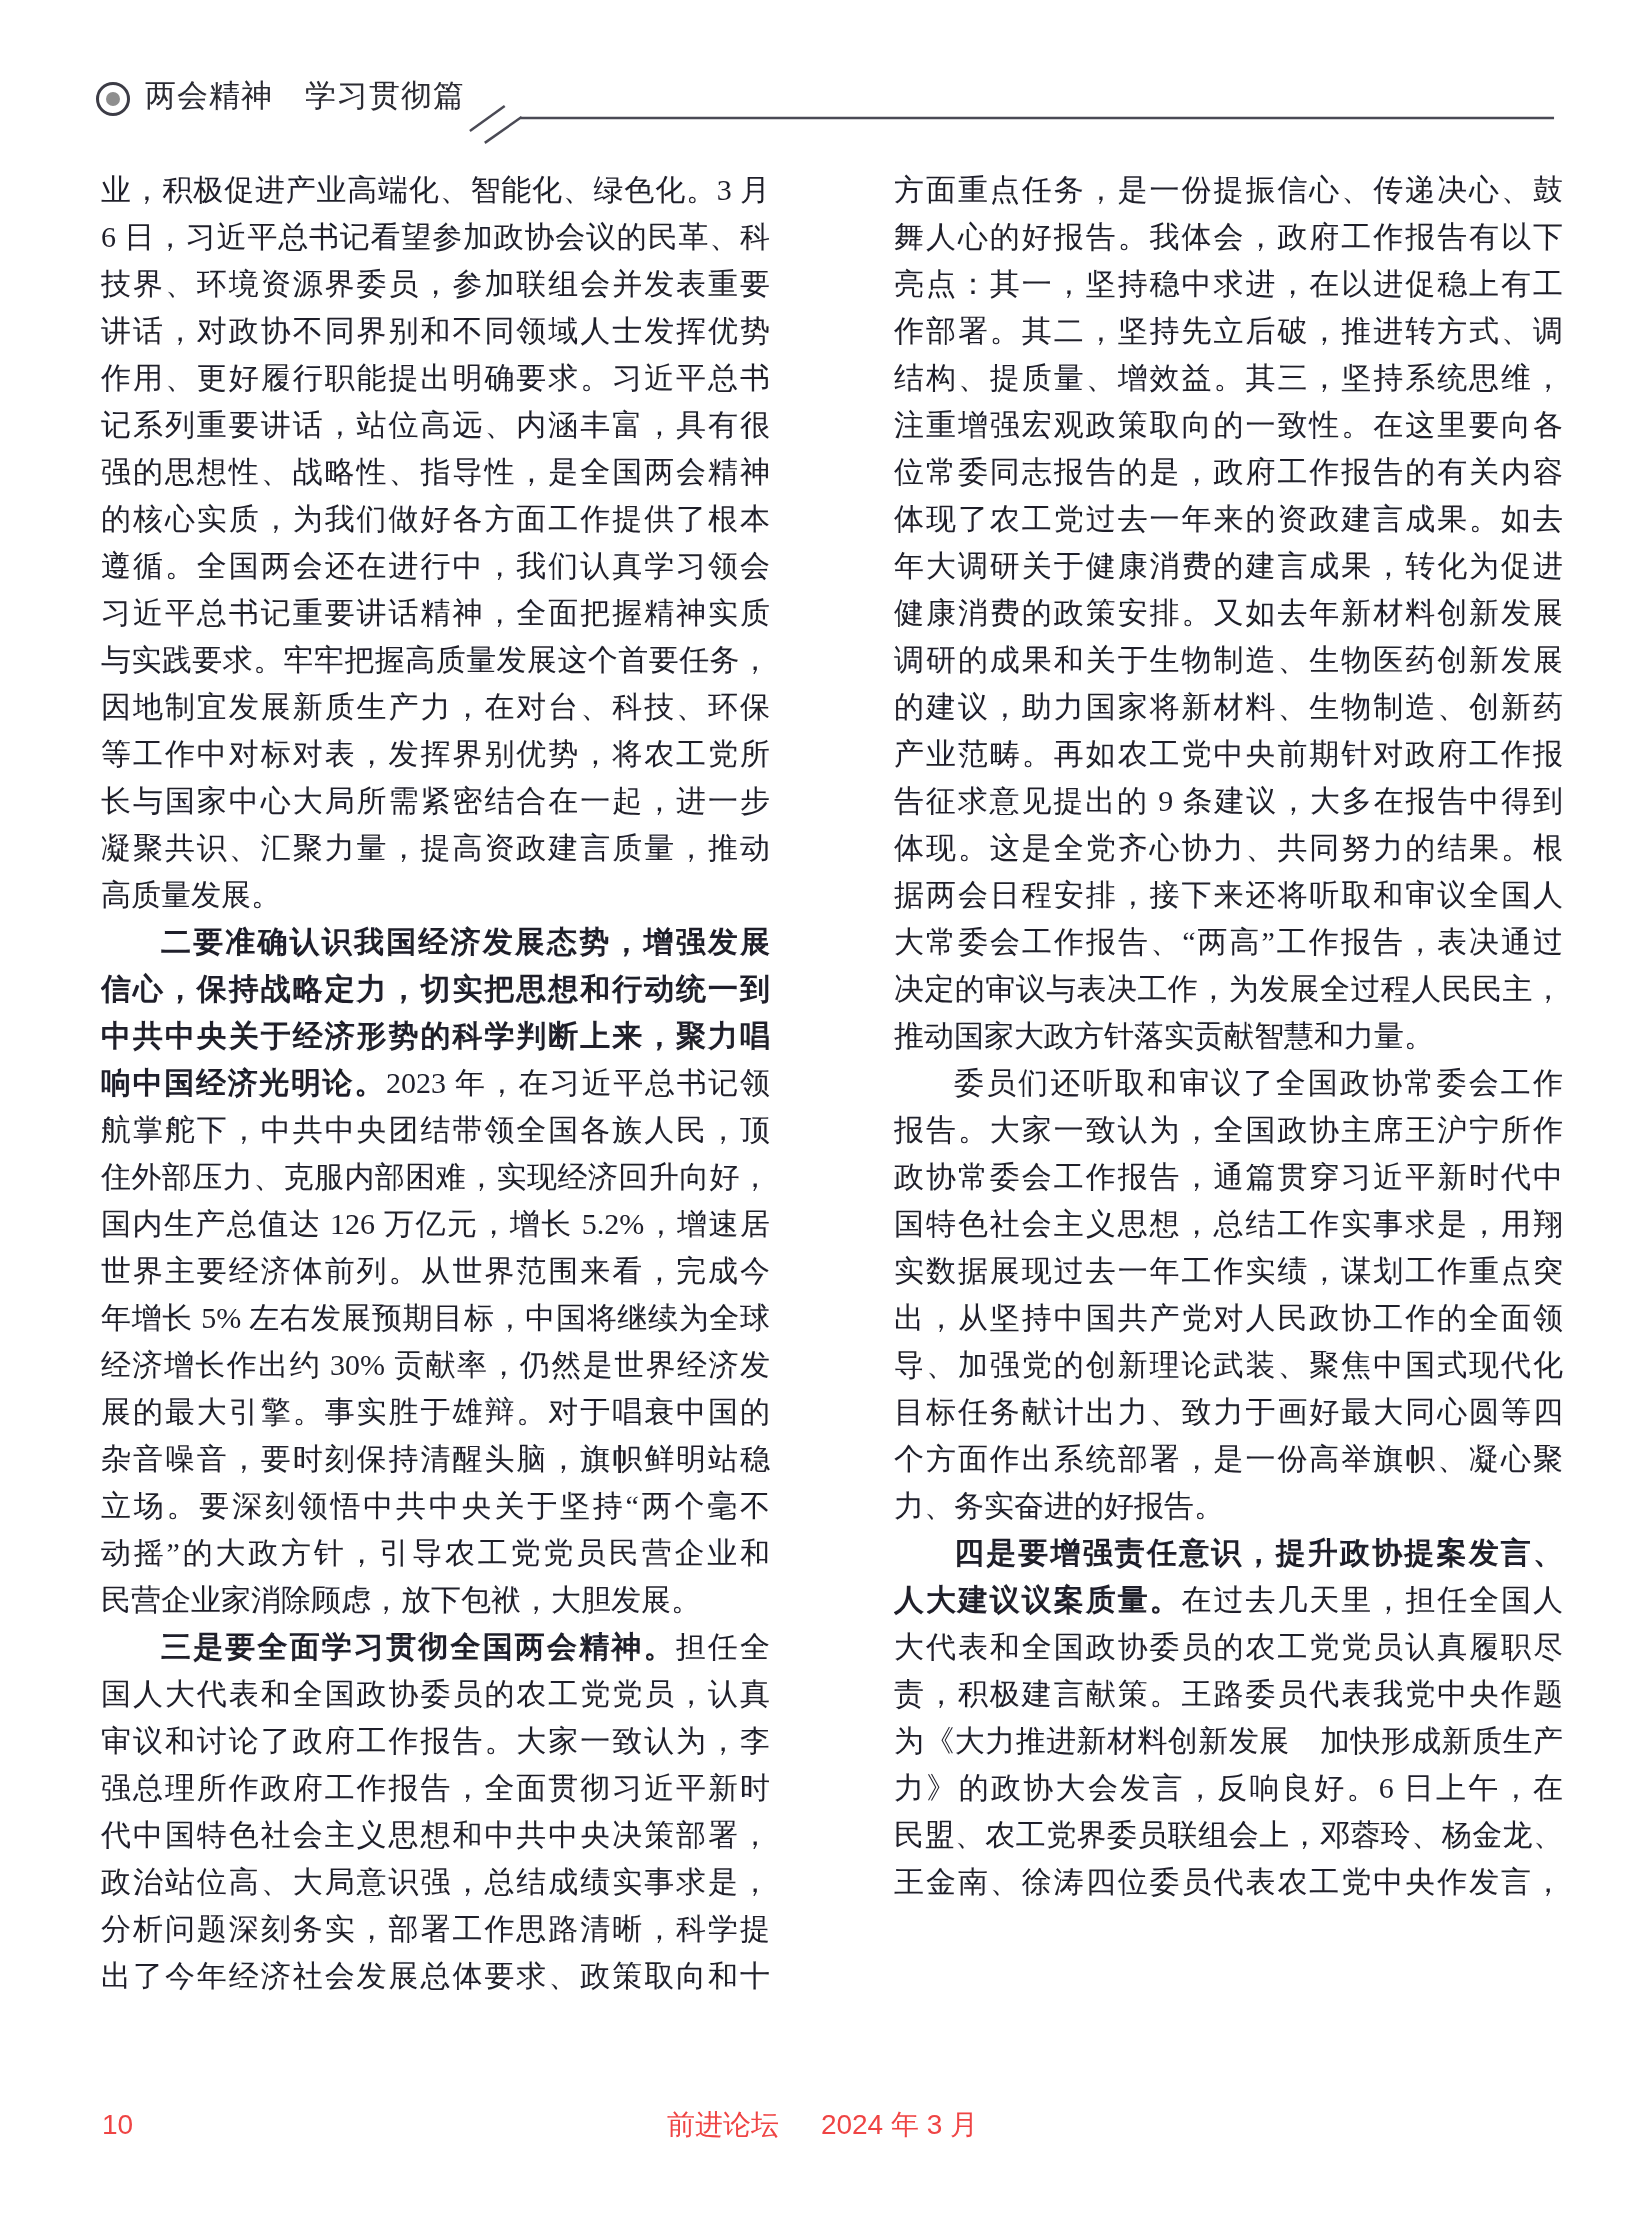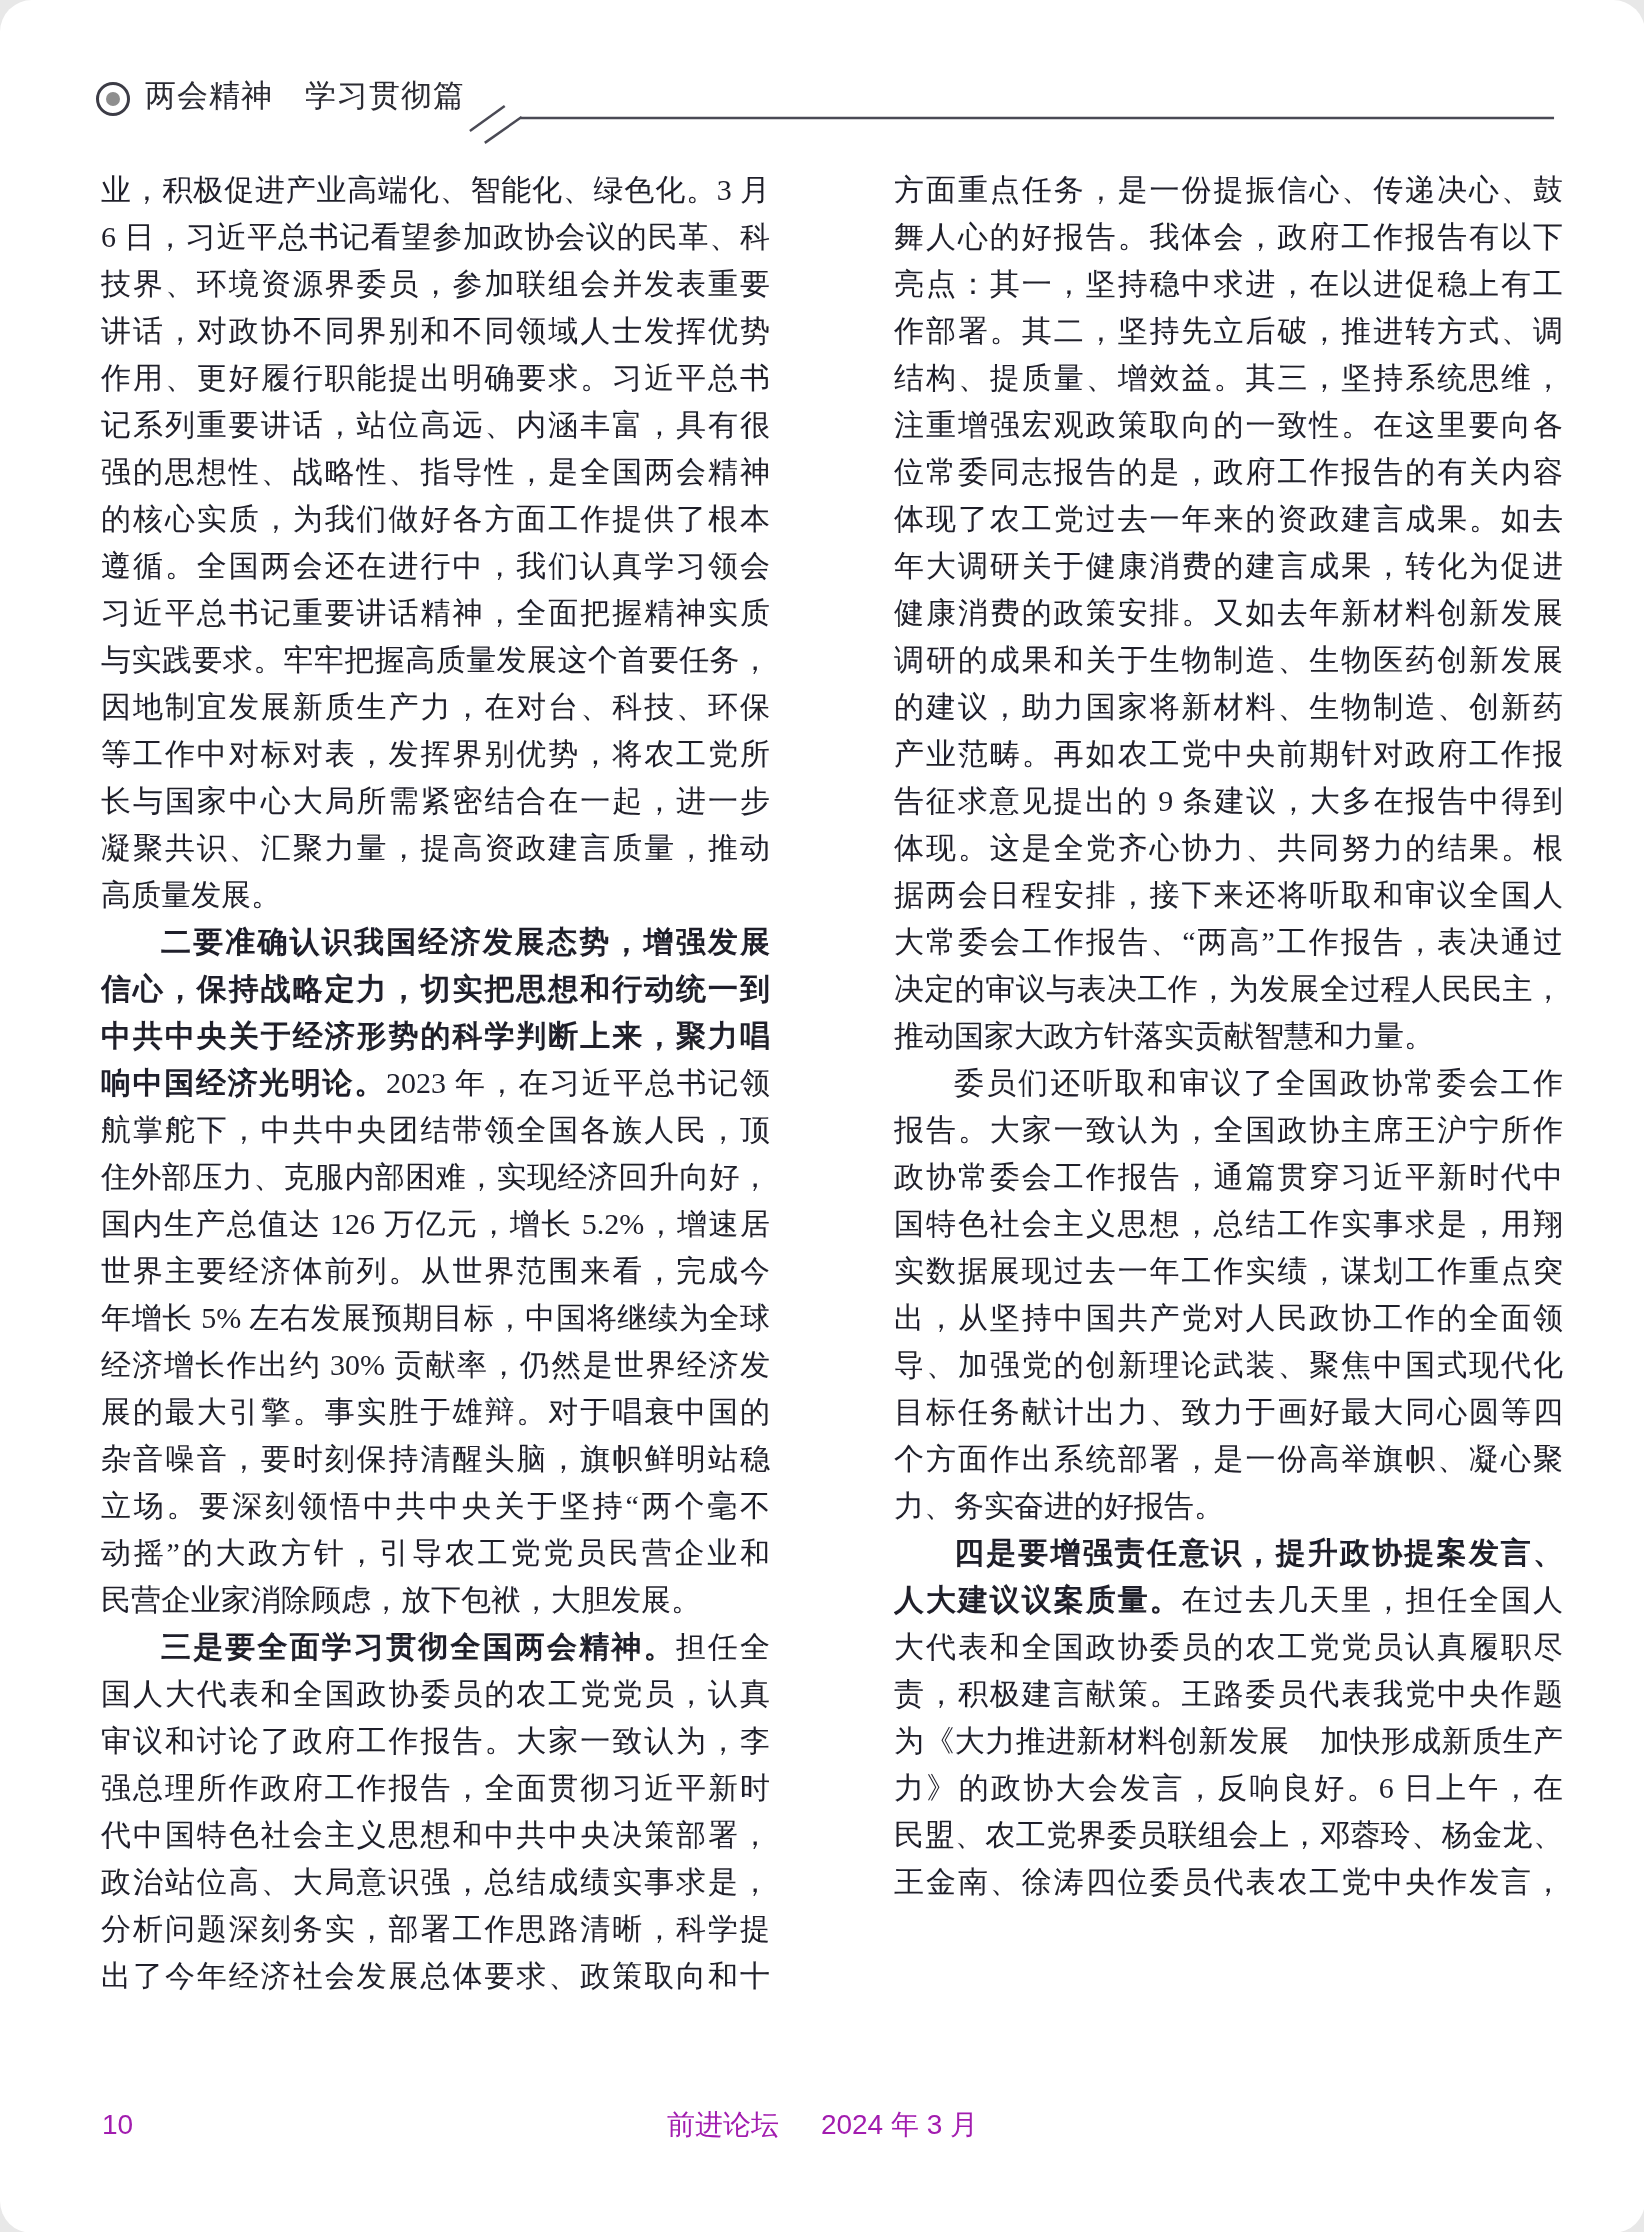--- a/index.html
+++ b/index.html
@@ -1,35 +1,35 @@
 <!DOCTYPE html>
 <html><head>
 <meta charset="utf-8">
 <style>
   html,body{margin:0;padding:0;background:#e8e8e8;}
   #page{position:relative;width:1645px;height:2233px;background:#ffffff;overflow:hidden;
-        font-family:"Liberation Serif","DejaVu Serif",serif;border-radius:32px;}
+        font-family:"Liberation Serif","DejaVu Serif",serif;}
   
   .bullet{position:absolute;left:96px;top:82px;width:28px;height:28px;border:3px solid #3c3c46;border-radius:50%;}
   .bullet-dot{position:absolute;left:7px;top:7px;width:14px;height:14px;background:#8e8e8e;border-radius:50%;}
   .hdr-title{position:absolute;left:145px;top:74px;height:44px;line-height:44px;
              font-size:31px;color:#2b2b33;letter-spacing:1px;}
   .hdr-rule{position:absolute;left:448px;top:90px;}
   
   .col{position:absolute;top:166px;width:669px;}
   #col-left{left:101px;}
   #col-right{left:854px;margin-left:40px;}
   .line{height:47px;line-height:47px;font-size:30px;color:#1f1f2a;
         text-align:justify;text-align-last:justify;overflow:hidden;box-sizing:border-box;}
   .line b{font-weight:700;}
   .line.indent{padding-left:60px;}
   .line.nofill{text-align:center;text-align-last:left;}
   
   .footer{position:absolute;top:2105px;height:40px;line-height:40px;
-          font-family:"Liberation Sans","DejaVu Sans",sans-serif;font-size:28px;color:#a21caf;}
+          font-family:"Liberation Sans","DejaVu Sans",sans-serif;font-size:28px;color:#ef4444;}
   #page-num{left:102px;}
   #footer-center{left:0;width:1645px;text-align:center;}
   #footer-center .journal{margin-right:42px;font-family:Liberation Serif, serif;}
 </style>
 </head>
 <body>
 
 <div id="page">
 
   <div class="bullet">

